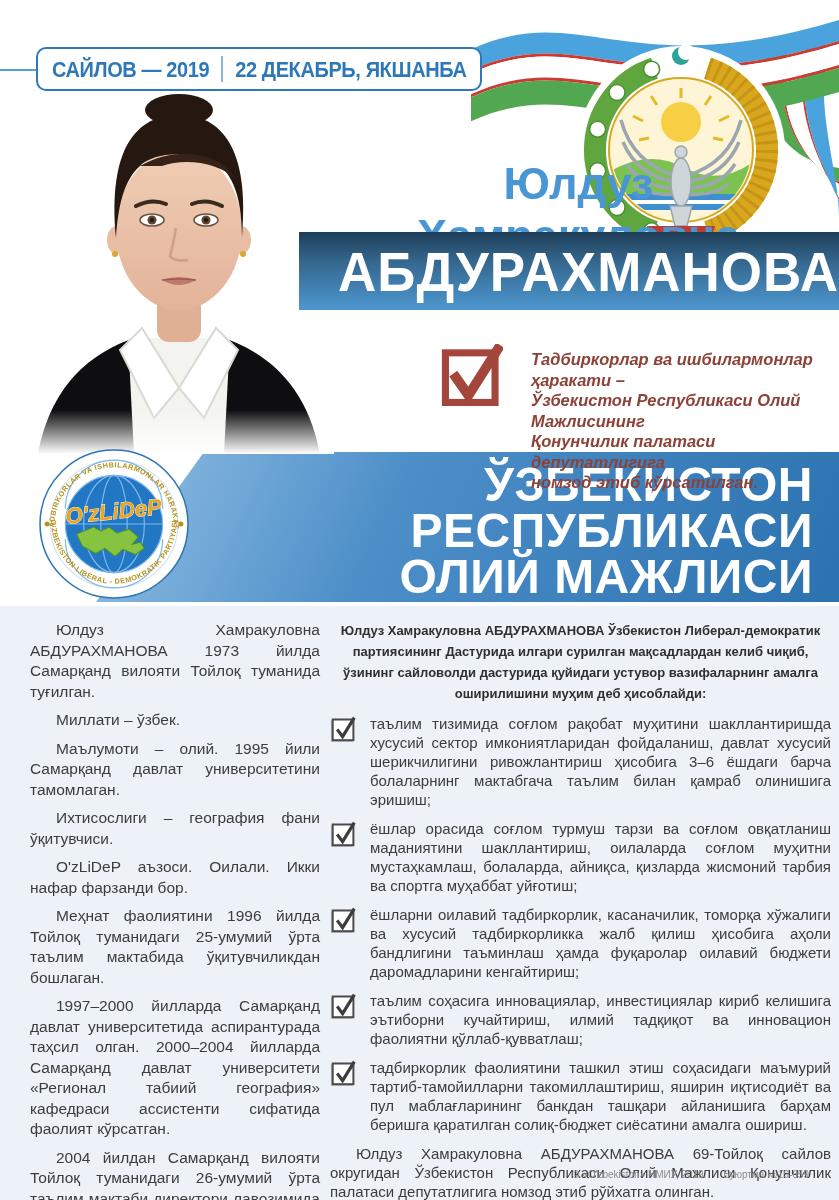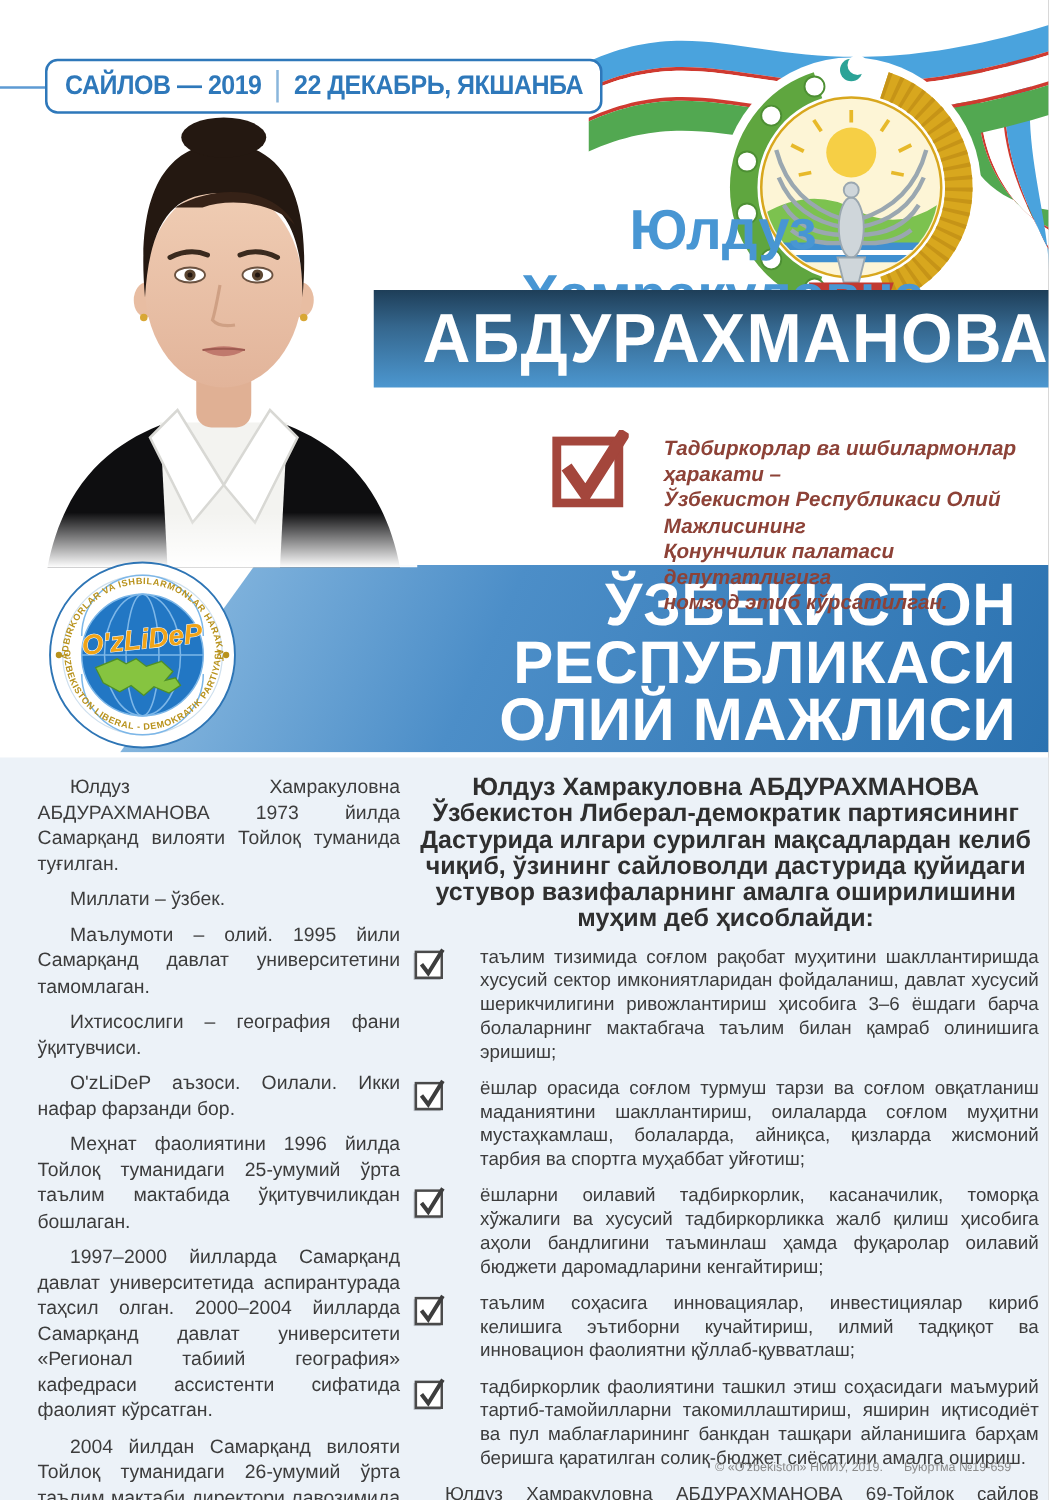--- a/index.html
+++ b/index.html
@@ -34,22 +34,22 @@
   .title-banner div{color:#fff;font-size:48px;font-weight:bold;line-height:46px;letter-spacing:0.5px;}
 
   .logo-svg{position:absolute;left:38px;top:448px;width:152px;height:152px;z-index:5;}
 
   .content-bg{position:absolute;left:0;right:0;top:606px;bottom:0;background:#ecf2f8;z-index:1;}
 
   .bio-col{position:absolute;left:30px;top:620px;width:290px;z-index:2;}
   .bio-col p{margin:0 0 8px 0;font-size:15.5px;line-height:20.5px;color:#3c3c3c;text-align:justify;text-indent:26px;}
 
   .program-col{position:absolute;left:330px;top:620px;width:501px;z-index:2;}
-  .program-intro{font-size:20px;font-weight:bold;color:#2f2f2f;line-height:21px;text-align:center;margin:0 0 10px 0;}
-  .program-item{display:flex;gap:27px;margin-bottom:10px;}
+  .program-intro{font-size:13px;font-weight:bold;color:#2f2f2f;line-height:21px;text-align:center;margin:0 0 10px 0;}
+  .program-item{display:flex;gap:13px;margin-bottom:10px;}
   .program-item svg{flex:0 0 27px;margin-top:1px;}
   .program-item p{margin:0;font-size:15px;line-height:19px;color:#3c3c3c;text-align:justify;}
   .program-closing{margin:4px 0 0 0;font-size:15px;line-height:19px;color:#3c3c3c;text-align:justify;text-indent:26px;}
 
   .footer{position:absolute;right:30px;bottom:20px;font-size:10px;color:#8a8a8a;z-index:3;}
   .footer span{margin-left:14px;}
 </style>
 </head>
 <body>
 

